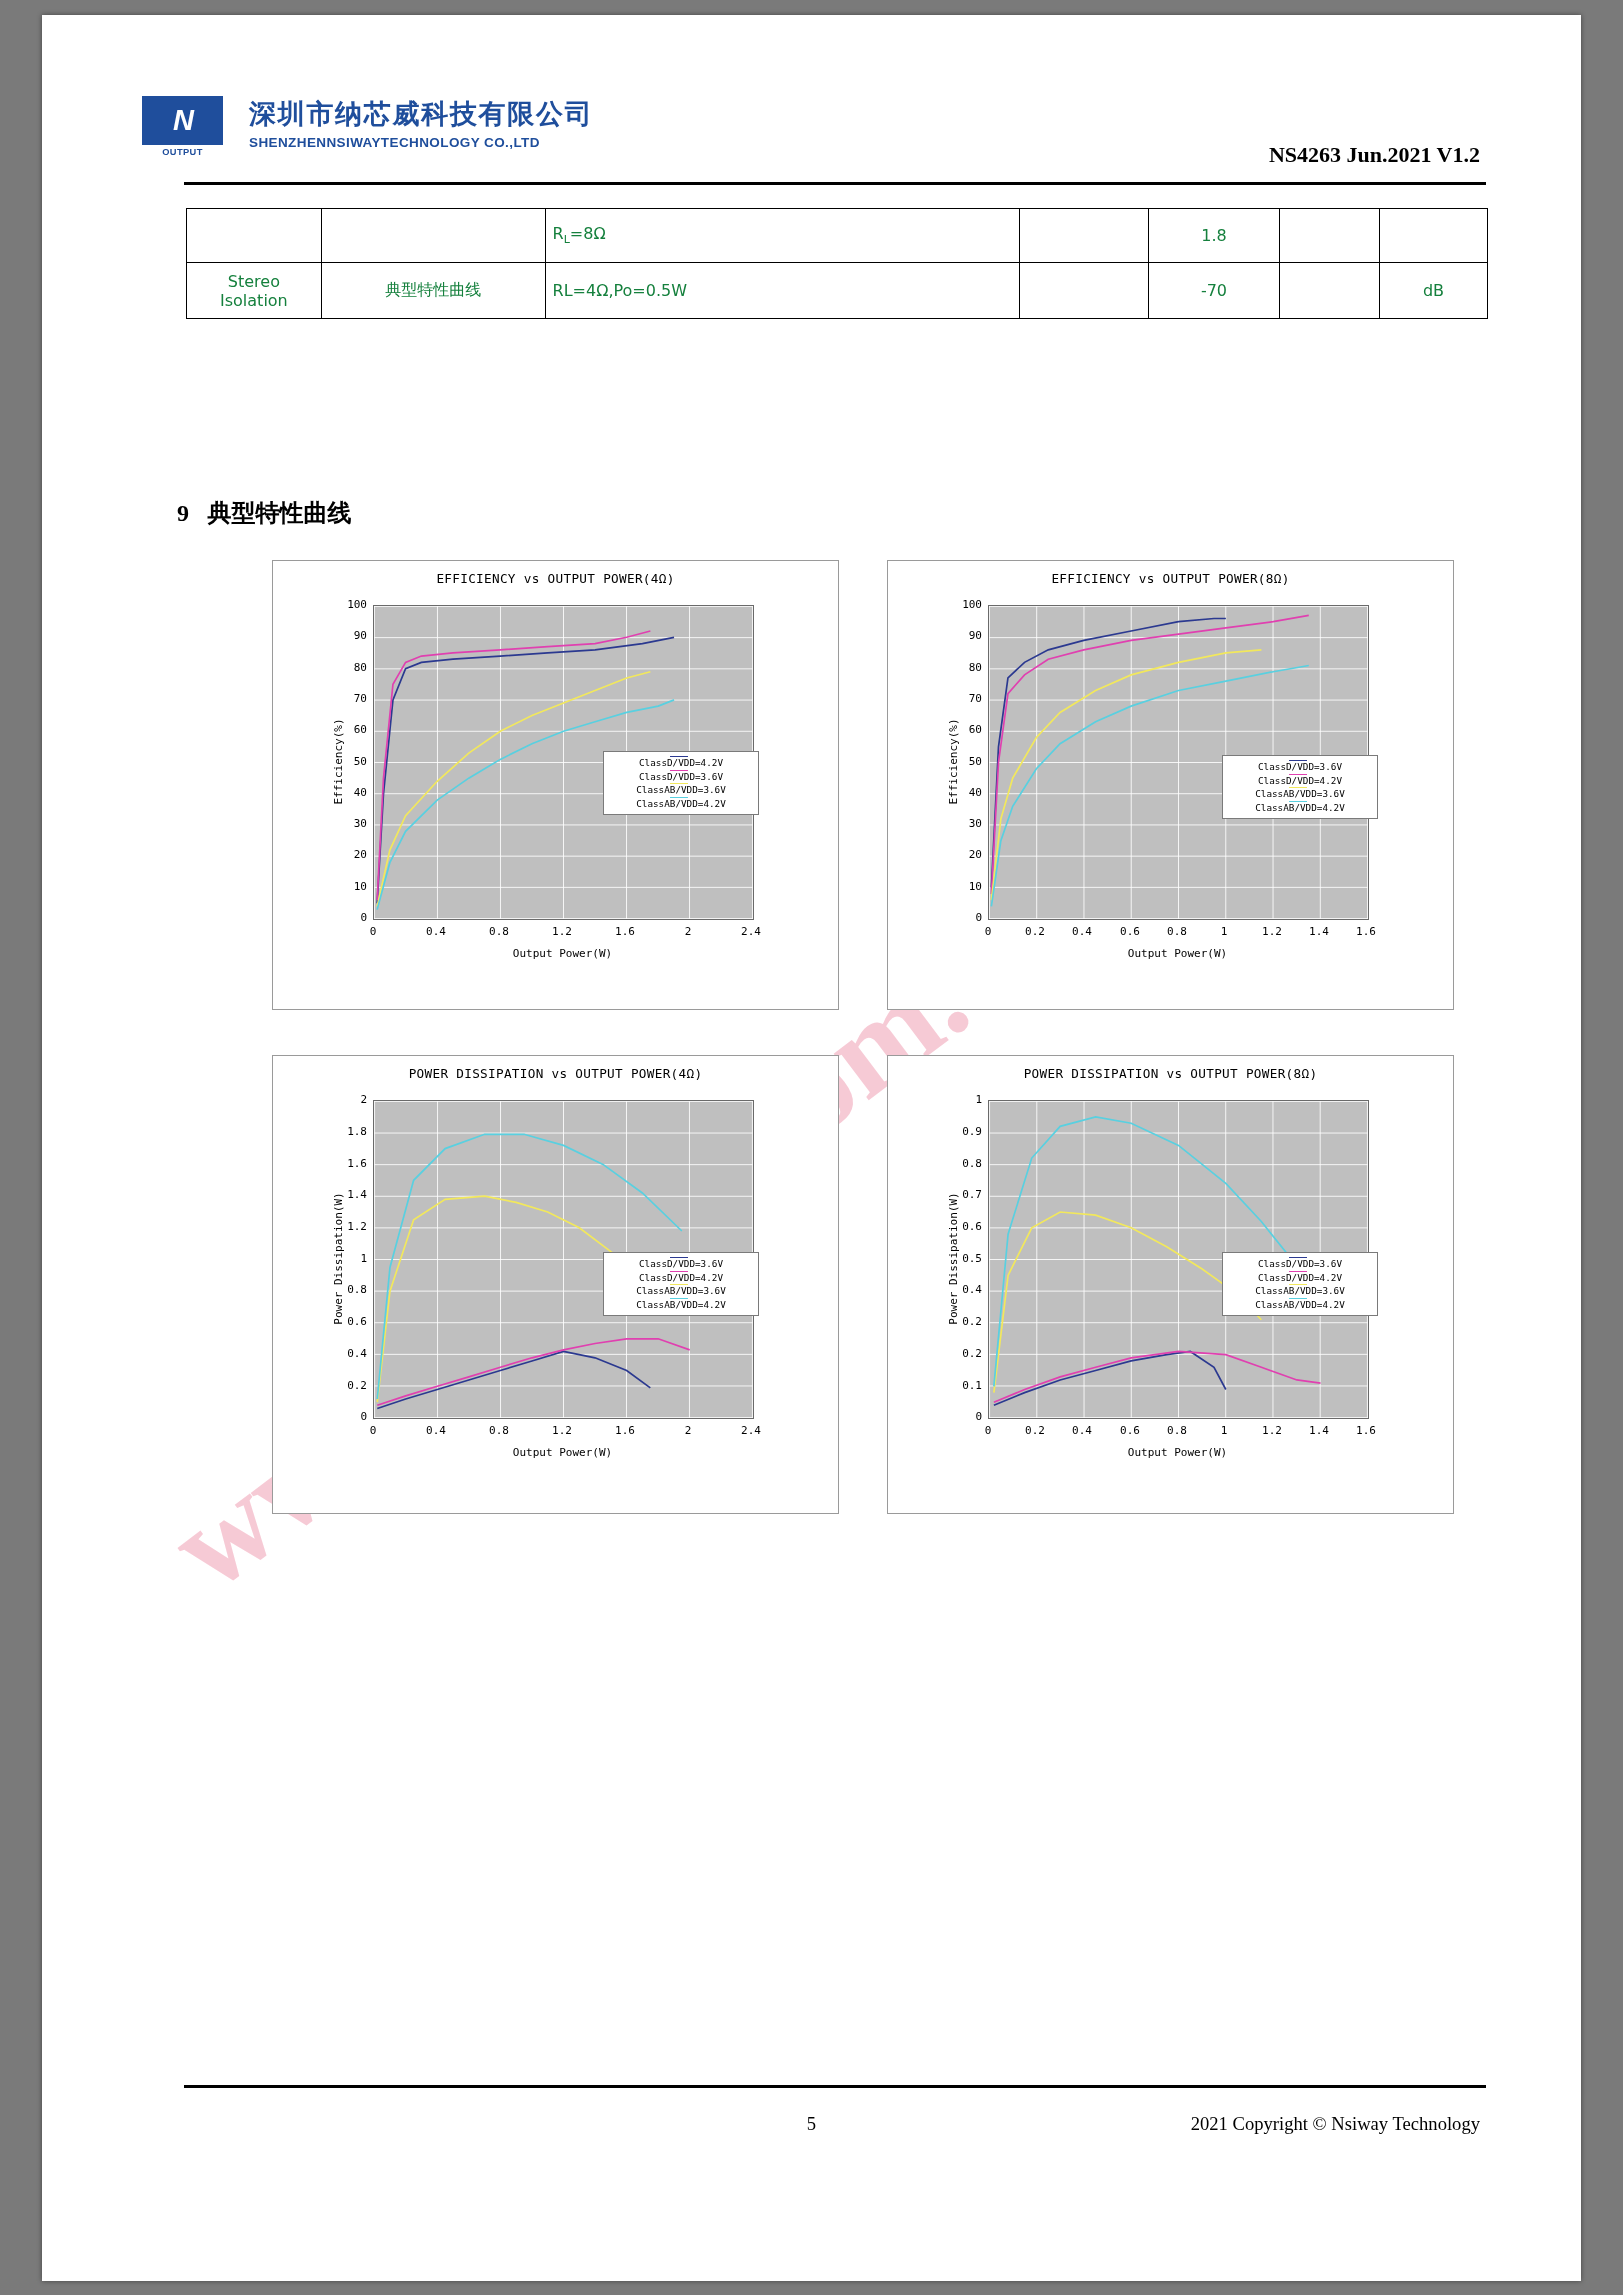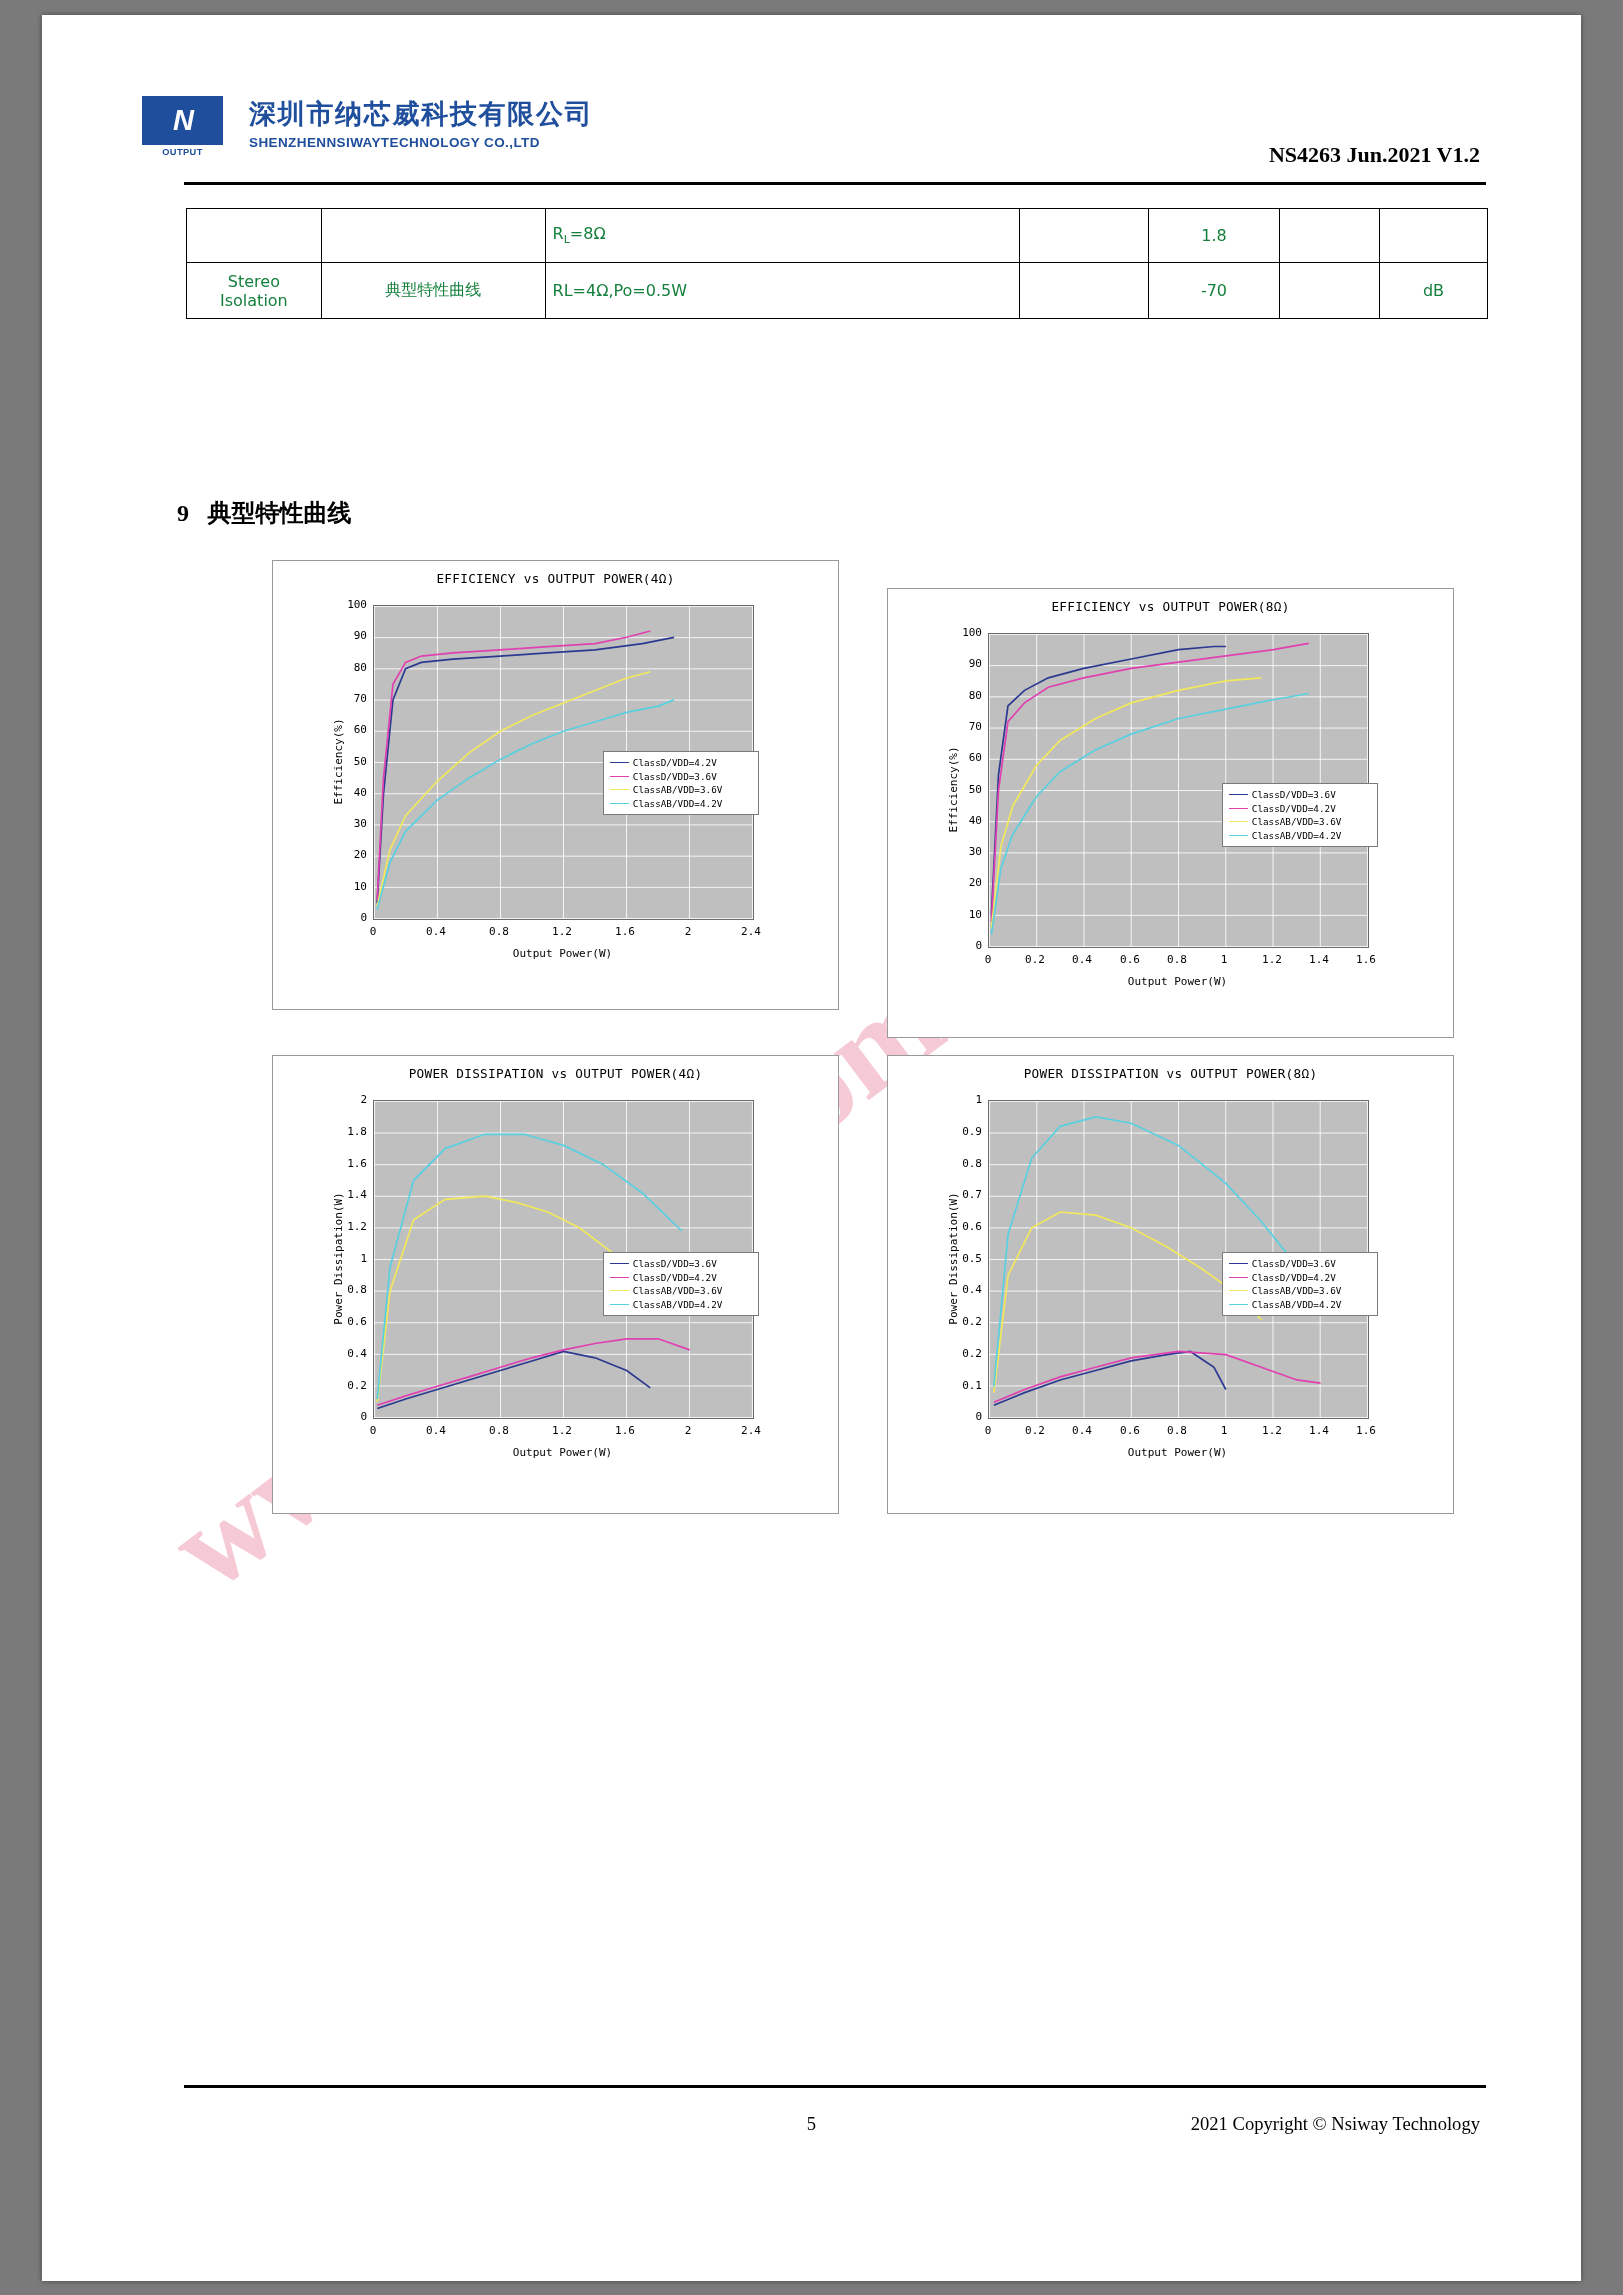--- a/index.html
+++ b/index.html
@@ -149,20 +149,21 @@
   }
   .legend{
     position:absolute;
     background:#ffffff;
     border:0.8px solid #7a7a7a;
     padding:4.2px 6px;
   }
   .legend-row{
     display:flex;align-items:center;
     height:13.5px;
+    flex-direction:column;
   }
   .legend-line{
     width:18.6px;height:0;border-top:1.7px solid #000;margin-right:4.2px;
   }
   .legend-txt{
     font-family:"DejaVu Sans Mono",monospace;
     font-size:9.3px;color:#000;white-space:nowrap;
   }
   
   .footer-rule{
@@ -284,21 +285,21 @@
         <div class="legend-row">
           <span class="legend-line" style="border-top-color: rgb(242, 232, 92);"></span>
           <span class="legend-txt">ClassAB/VDD=3.6V</span>
         </div>
         <div class="legend-row">
           <span class="legend-line" style="border-top-color: rgb(89, 208, 224);"></span>
           <span class="legend-txt">ClassAB/VDD=4.2V</span>
         </div>
       </div>
     </div>
-  <div class="chart-card" id="card1" style="left:845px;top:573px;width:565px;height:448px;">
+  <div class="chart-card" id="card1" style="left:845px;top:545px;width:565px;height:448px;">
       <div class="chart-title">EFFICIENCY vs OUTPUT POWER(8Ω)</div>
       <div class="plot" style="left: 100px; top: 44px; width: 379px; height: 313px;">
         <svg width="379" height="313" style="position: absolute; left: 0px; top: 0px;" viewBox="0 0 448 370">
           <line x1="0.5" y1="0" x2="0.5" y2="370" stroke="#ffffff" stroke-width="1"></line>
           <line x1="56.375" y1="0" x2="56.375" y2="370" stroke="#ffffff" stroke-width="1"></line>
           <line x1="112.25" y1="0" x2="112.25" y2="370" stroke="#ffffff" stroke-width="1"></line>
           <line x1="168.125" y1="0" x2="168.125" y2="370" stroke="#ffffff" stroke-width="1"></line>
           <line x1="224" y1="0" x2="224" y2="370" stroke="#ffffff" stroke-width="1"></line>
           <line x1="279.875" y1="0" x2="279.875" y2="370" stroke="#ffffff" stroke-width="1"></line>
           <line x1="335.75" y1="0" x2="335.75" y2="370" stroke="#ffffff" stroke-width="1"></line>

